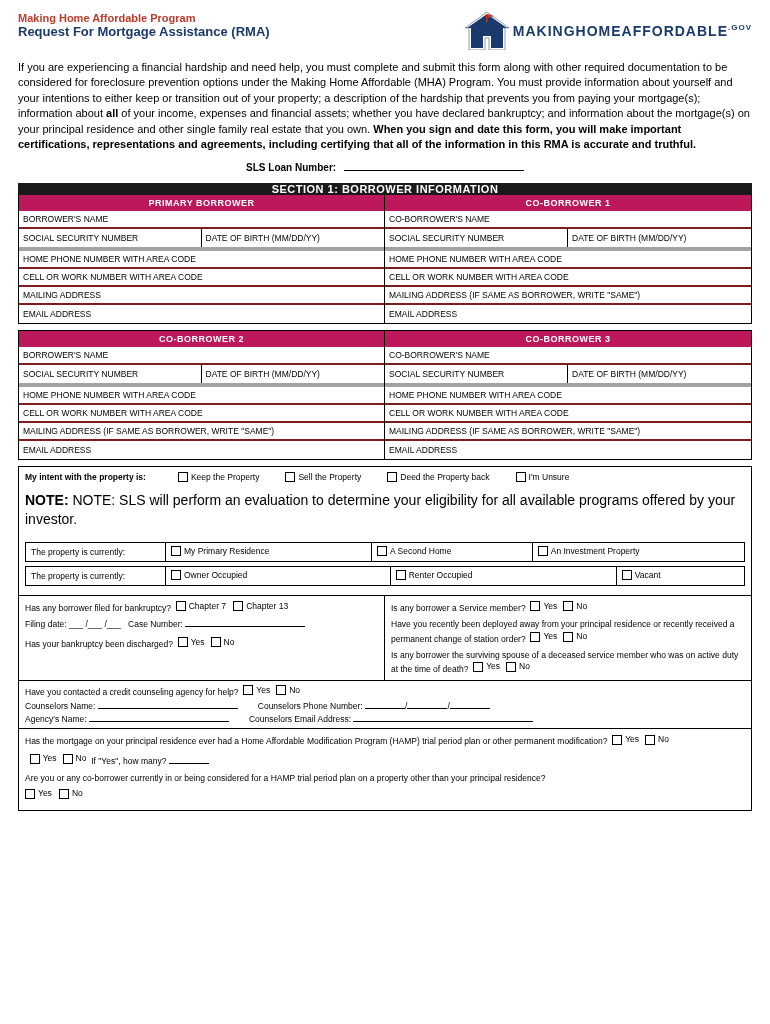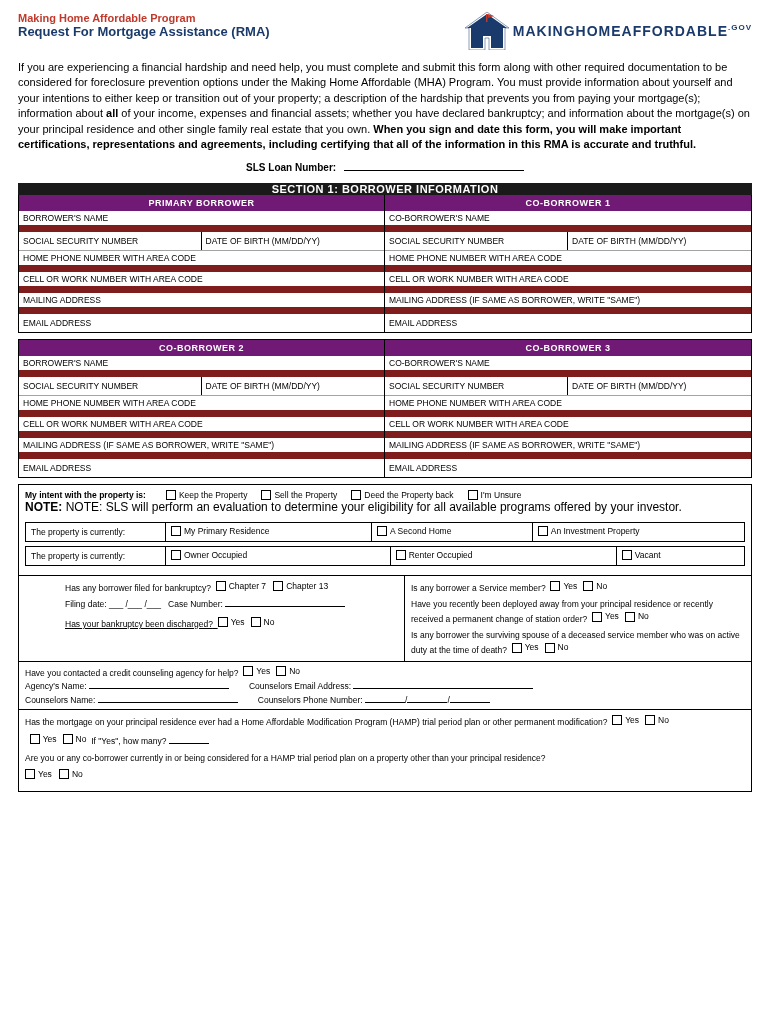--- a/index.html
+++ b/index.html
@@ -72,81 +72,81 @@
       display: grid;
       grid-template-columns: 1fr 1fr;
       border: 1px solid #000;
       border-top: none;
     }
     .borrower-col {
       border-right: 1px solid #000;
     }
     .borrower-col:last-child { border-right: none; }
     .col-header {
-      background: #701a75;
+      background: #be185d;
       color: #fff;
       font-size: 9px;
       font-weight: bold;
       text-align: center;
       padding: 3px;
       letter-spacing: 0.5px;
     }
     .field-row {
-      border-bottom: 7px solid #7f1d1d;
+      border-bottom: 2px solid #7f1d1d;
       min-height: 18px;
       padding: 2px 4px;
       font-size: 8.5px;
       display: flex;
       align-items: center;
     }
     .field-row:last-child { border-bottom: none; }
     .field-split {
       display: grid;
       grid-template-columns: 1fr 1fr;
-      border-bottom: 1px solid #a3a3a3;
+      border-bottom: 4px solid #a3a3a3;
       min-height: 18px;
     }
     .field-split .field-row {
       border-bottom: none;
       border-right: 1px solid #000;
     }
     .field-split .field-row:last-child { border-right: none; }
     .section-break {
       margin-top: 6px;
     }
     
     .property-section {
       border: 1px solid #000;
       border-top: none;
       padding: 5px 6px;
       font-size: 8.5px;
     }
     .intent-row {
       display: flex;
       align-items: center;
-      gap: 14px;
-      margin-bottom: 0;
+      gap: 26px;
+      margin-bottom: 9px;
       flex-wrap: wrap;
     }
     .intent-label { font-weight: bold; margin-right: 6px; }
     .checkbox-item {
       display: inline-flex;
       align-items: center;
       gap: 3px;
     }
     .checkbox-box {
       width: 10px;
       height: 10px;
       border: 1px solid #000;
       display: inline-block;
       flex-shrink: 0;
     }
     .note-text {
-      font-size: 12px;
-      margin-bottom: 6px;
+      font-size: 14px;
+      margin-bottom: 14px;
       line-height: 1.3;
     }
     .property-status-table {
       width: 100%;
       border-collapse: collapse;
       margin-bottom: 4px;
     }
     .property-status-table td {
       border: 1px solid #000;
       padding: 3px 5px;
@@ -364,38 +364,38 @@
         <span class="checkbox-item">
           <span class="checkbox-box"></span>
           <span>Vacant</span>
         </span>
       </td>
     </tr>
   </tbody>
     </table>
 </div>
 
-<div class="bkr-section" style="border:1px solid #000;border-top:none;padding-left:40px;">
+<div class="bkr-section" style="border:1px solid #000;border-top:none;">
   <div class="bkr-left">
     <div>
       <span>Has any borrower filed for bankruptcy?</span>&nbsp;
       <span class="checkbox-item">
         <span class="checkbox-box"></span>
         <span>Chapter 7</span>
       </span>&nbsp;&nbsp;
       <span class="checkbox-item">
         <span class="checkbox-box"></span>
         <span>Chapter 13</span>
       </span>
     </div>
     <div style="margin-top:3px;">
       <span>Filing date: ___ /___ /___</span>&nbsp;&nbsp;
       <span>Case Number: <span class="underline-field underline-medium"></span></span>
     </div>
-    <div style="margin-top:5px;text-decoration:underline;">
+    <div style="margin-top:5px;">
       <span>Has your bankruptcy been discharged?</span>&nbsp;
       <span class="yes-no-inline">
         <span class="checkbox-item">
           <span class="checkbox-box"></span>
           <span>Yes</span>
         </span>
         <span class="checkbox-item">
           <span class="checkbox-box"></span>
           <span>No</span>
         </span>
@@ -452,27 +452,27 @@
       <span class="checkbox-item">
         <span class="checkbox-box"></span>
         <span>Yes</span>
       </span>
       <span class="checkbox-item">
         <span class="checkbox-box"></span>
         <span>No</span>
       </span>
     </span>
   </div>
+  <div class="counselor-row" style="margin-top:4px;">
+    <span>Counselors Name: <span class="underline-field" style="min-width:140px;"></span></span>
+    <span>Counselors Phone Number: <span class="underline-field underline-short"></span>/<span class="underline-field underline-short"></span>/<span class="underline-field underline-short"></span></span>
+  </div>
   <div class="counselor-row" style="margin-top:3px;">
     <span>Agency's Name: <span class="underline-field" style="min-width:140px;"></span></span>
     <span>Counselors Email Address: <span class="underline-field" style="min-width:180px;"></span></span>
-  </div>
-  <div class="counselor-row" style="margin-top:4px;">
-    <span>Counselors Name: <span class="underline-field" style="min-width:140px;"></span></span>
-    <span>Counselors Phone Number: <span class="underline-field underline-short"></span>/<span class="underline-field underline-short"></span>/<span class="underline-field underline-short"></span></span>
   </div>
 </div>
 
 <div class="hamp-section">
   <div class="hamp-row">
     <span>Has the mortgage on your principal residence ever had a Home Affordable Modification Program (HAMP) trial period plan or other permanent modification?</span>&nbsp;
     <span class="yes-no-inline">
       <span class="checkbox-item">
         <span class="checkbox-box"></span>
         <span>Yes</span>

